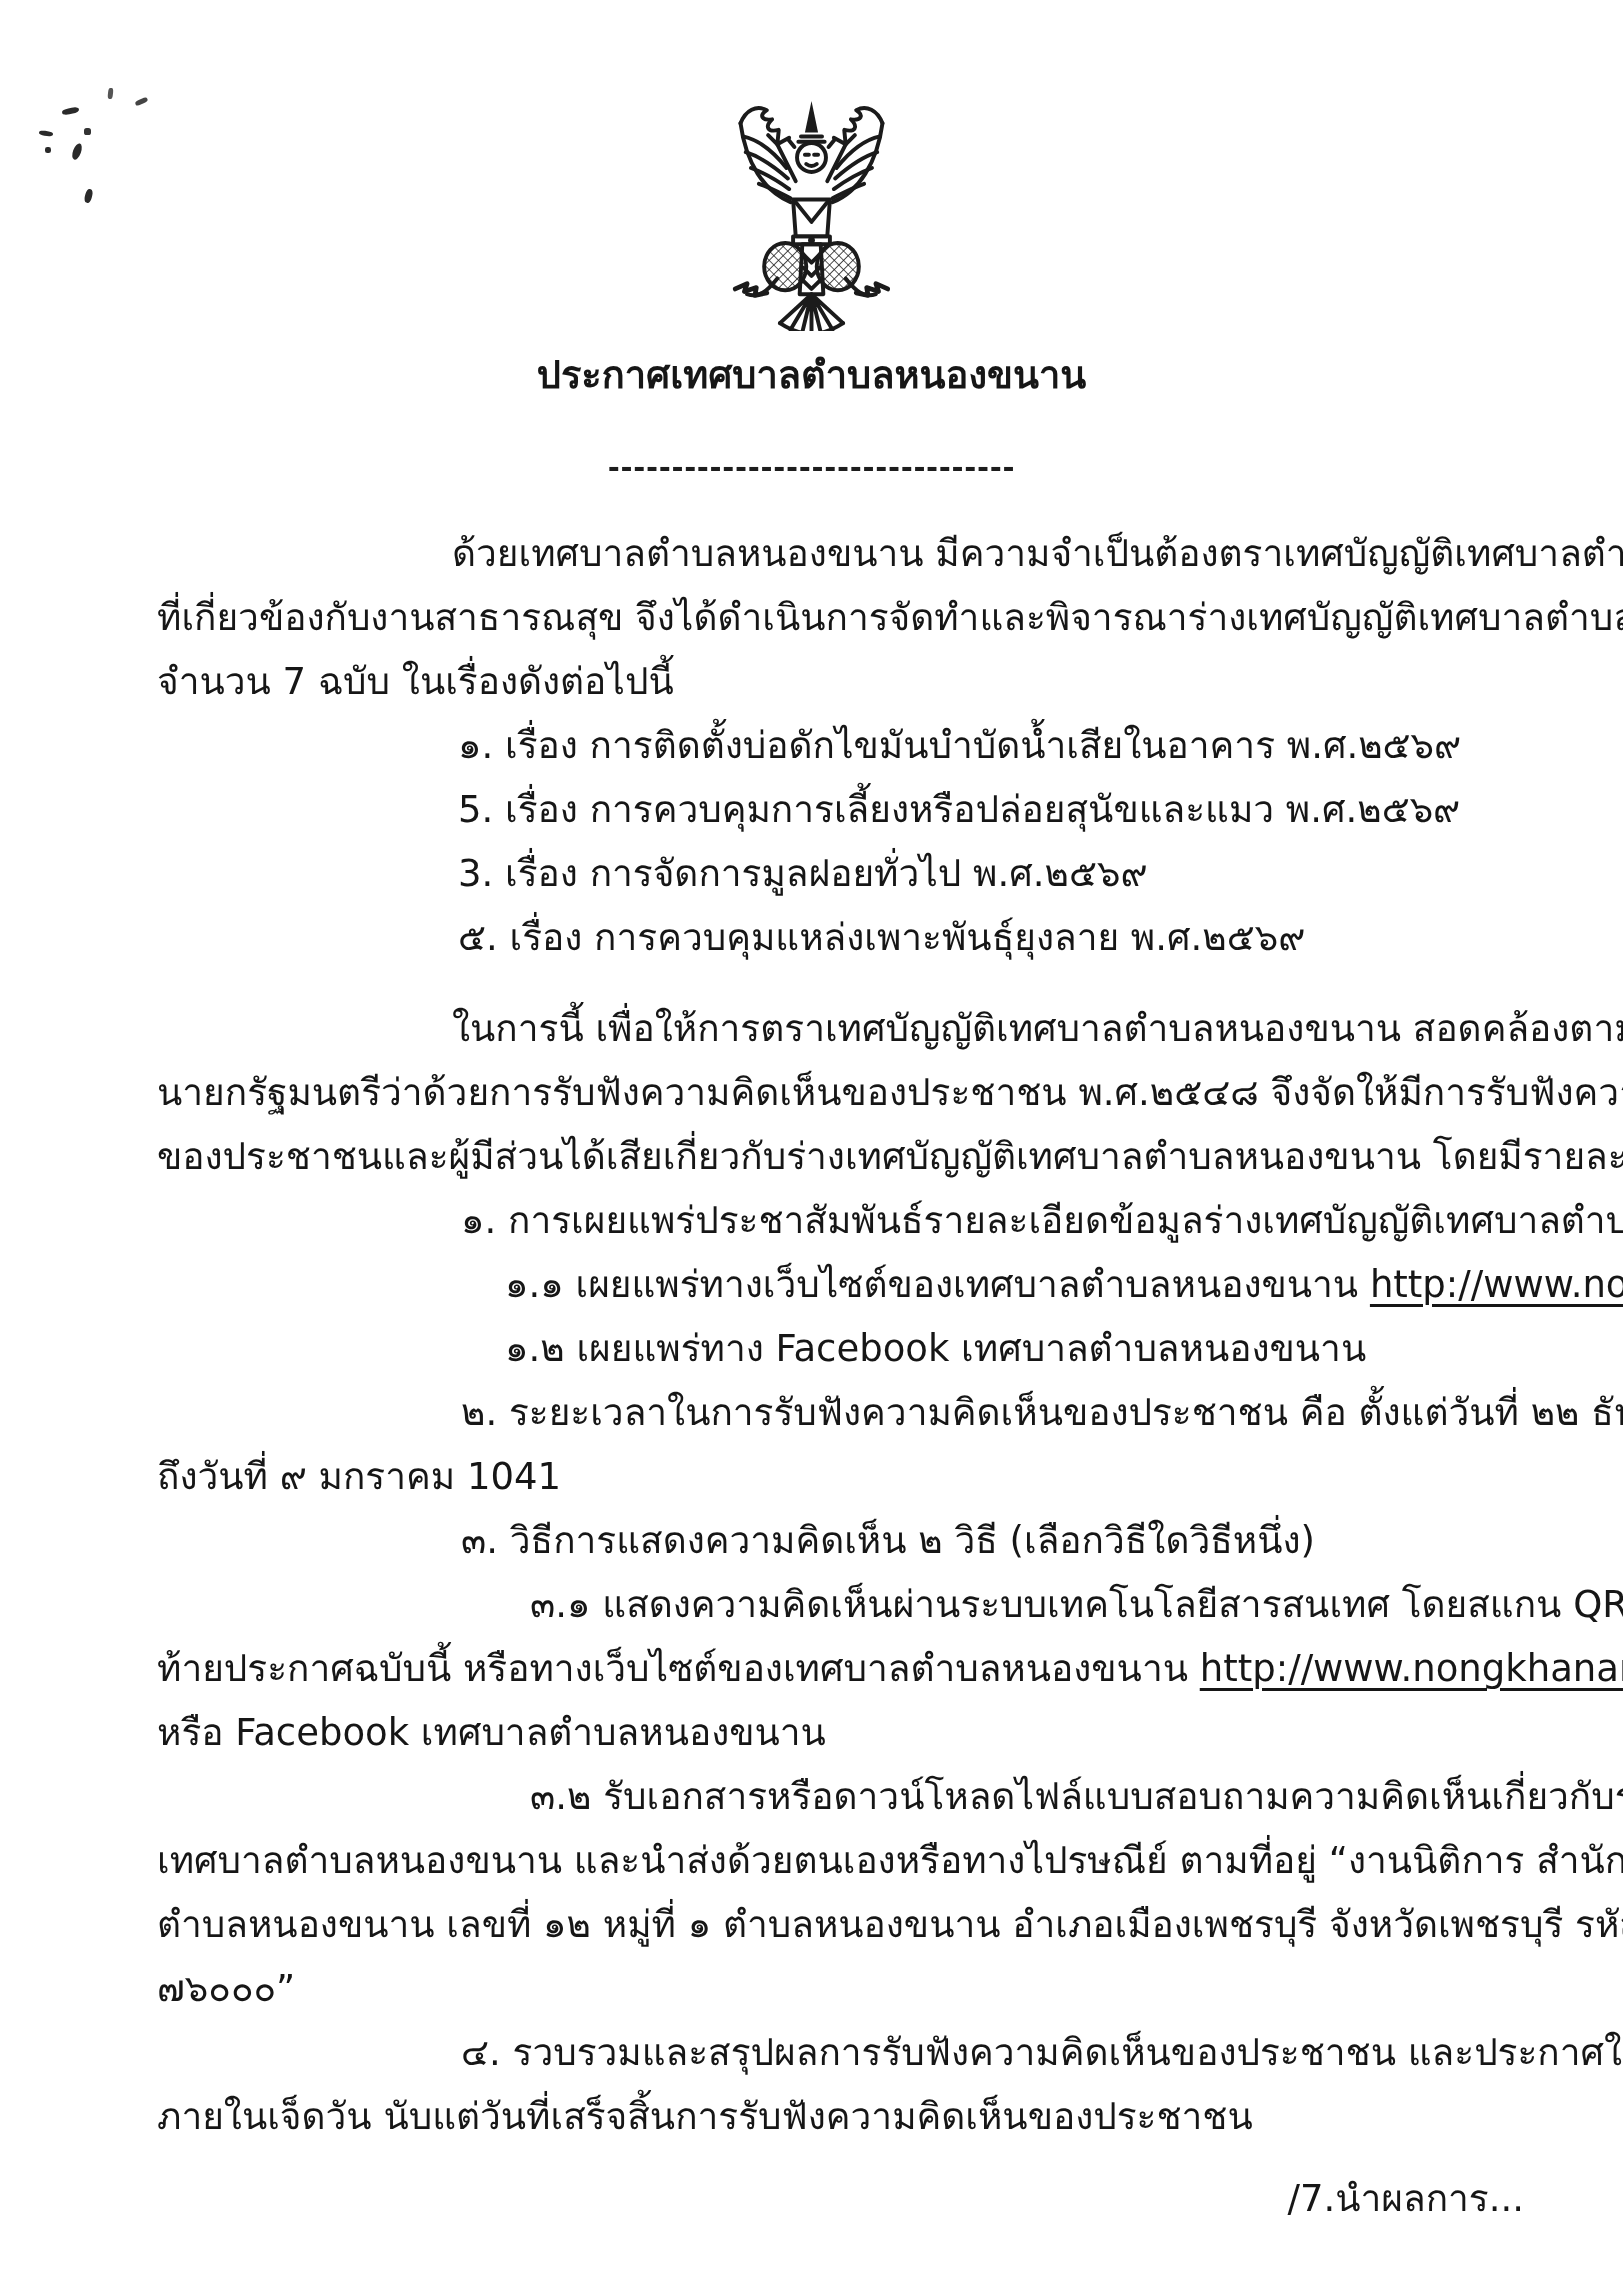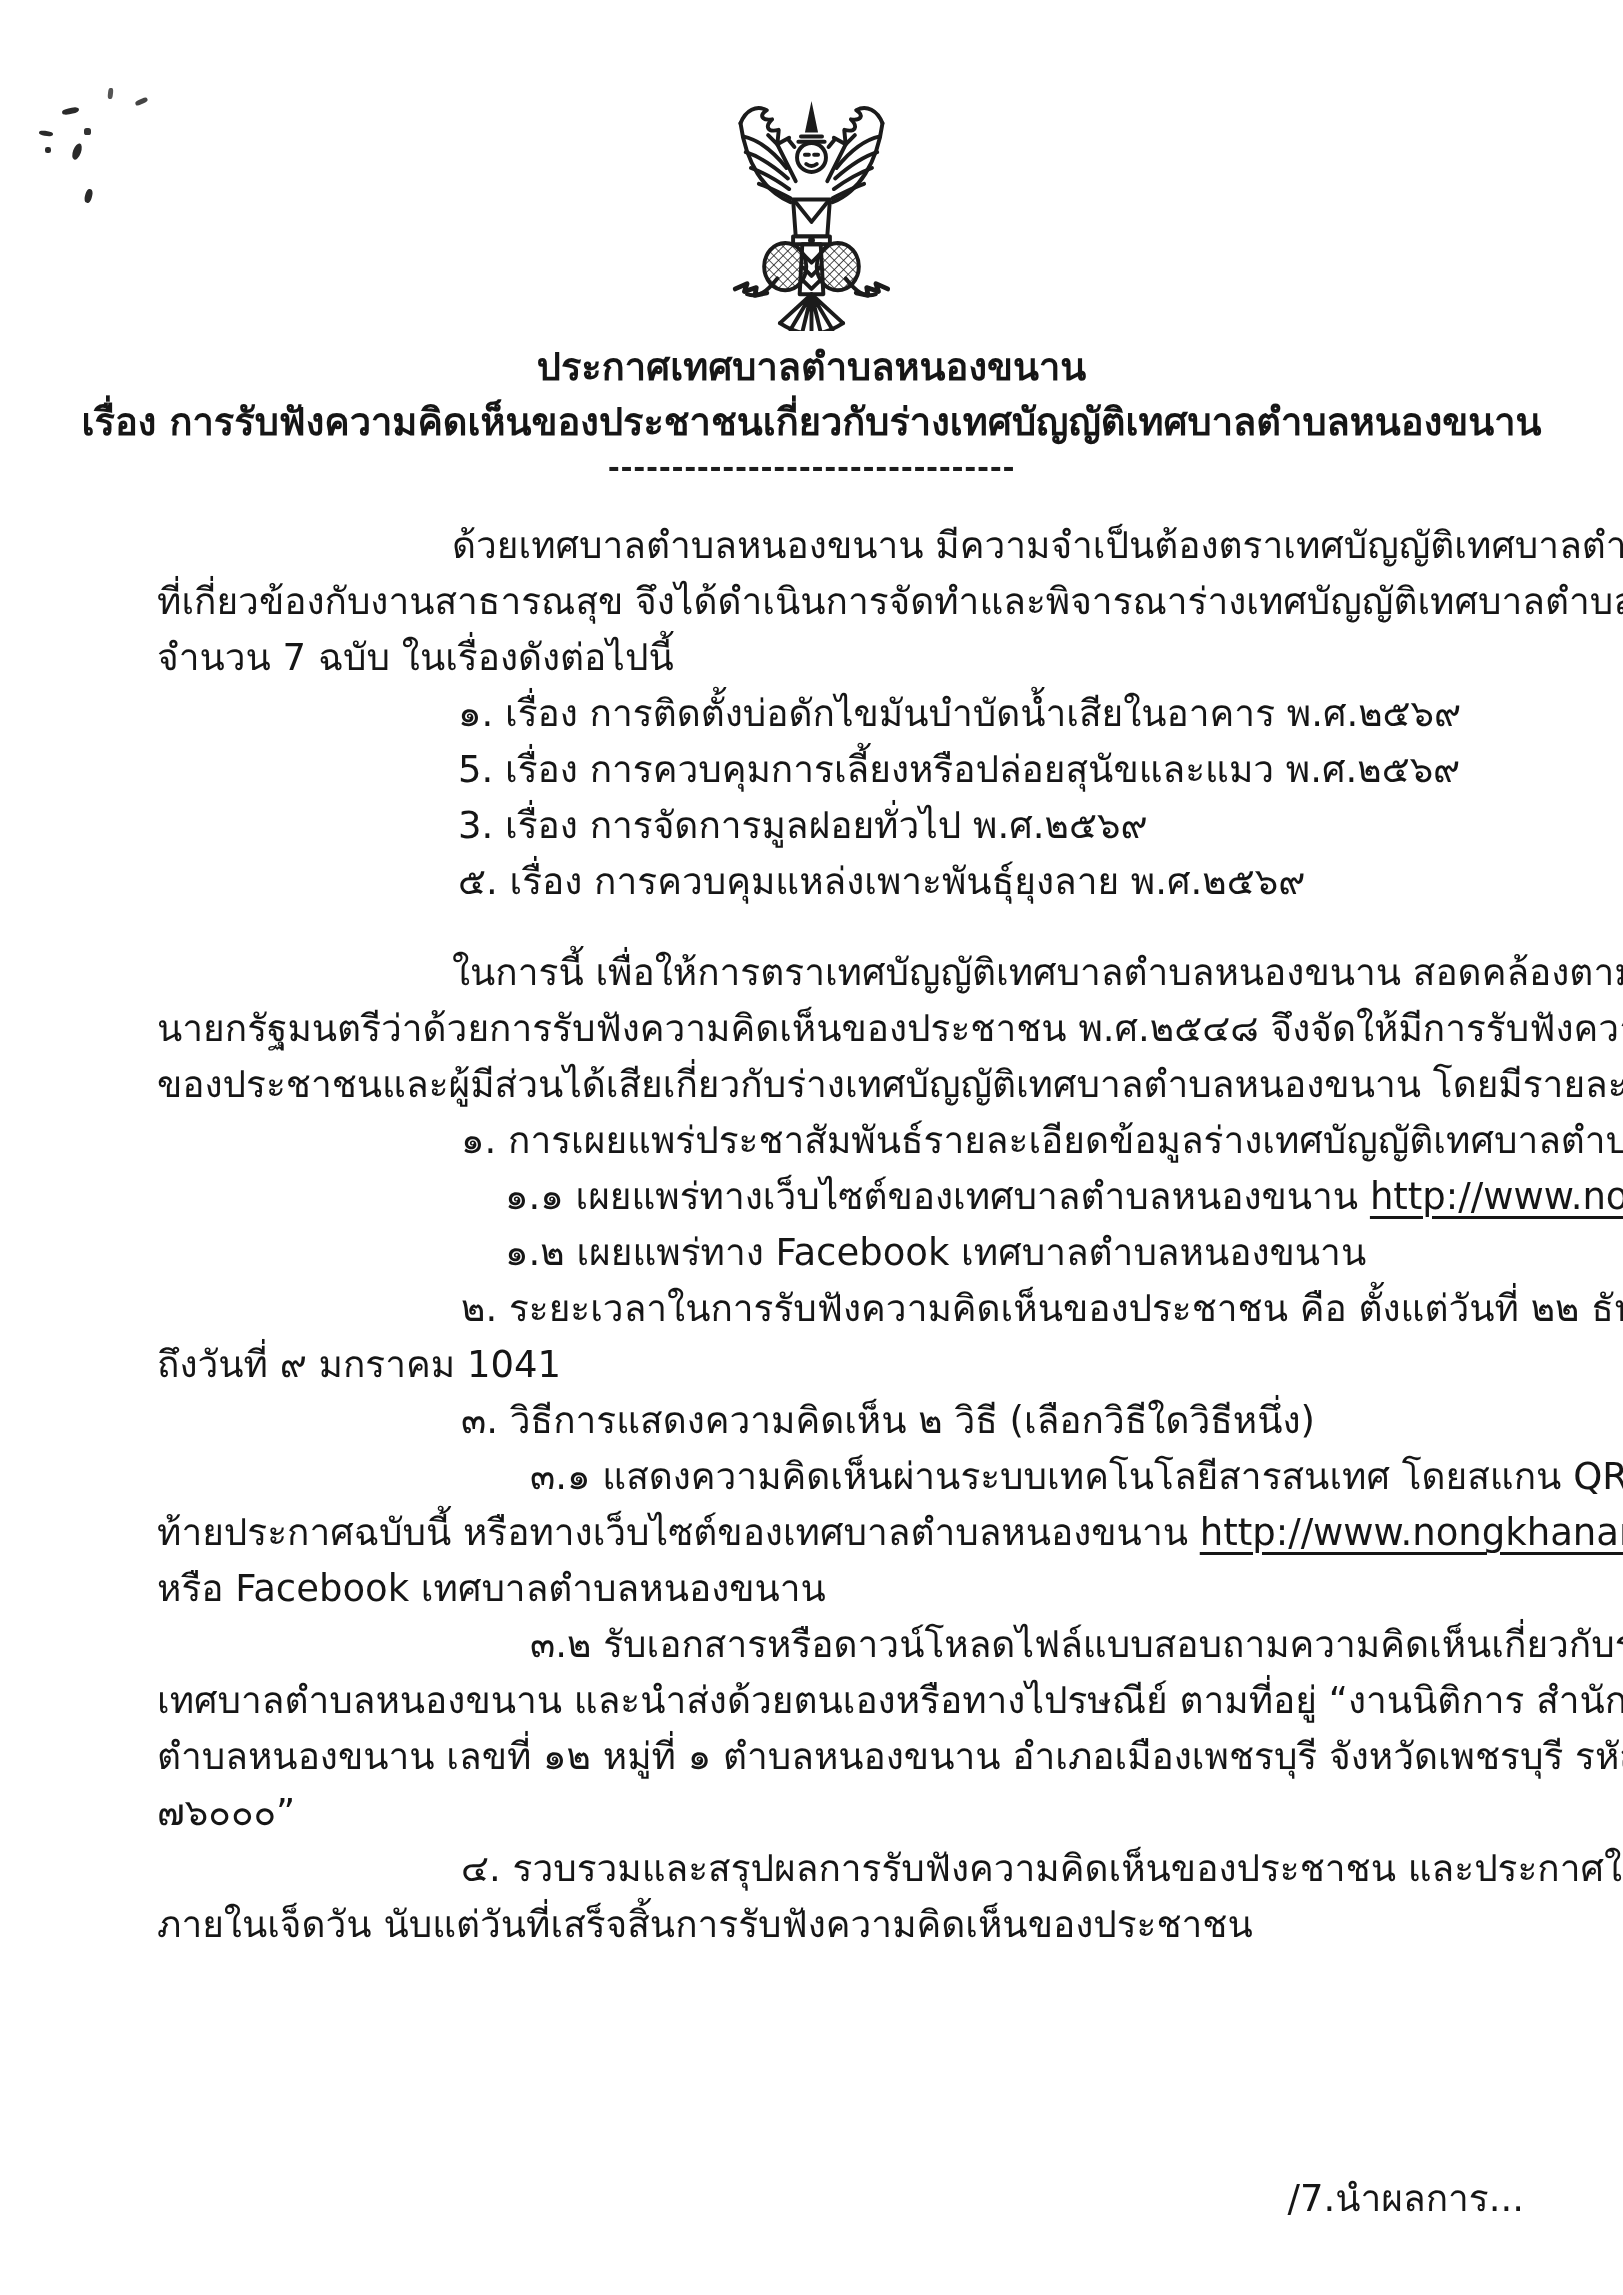--- a/index.html
+++ b/index.html
@@ -29,21 +29,21 @@
     text-align:center;font-weight:700;font-size:38px;line-height:55px;
   }
   .divider{
     position:absolute;left:0;top:450px;width:100%;
     text-align:center;font-size:29px;letter-spacing:0.7px;font-weight:700;color:#1d1d1d;
   }
   .bodytext{
     position:absolute;left:157px;top:518px;width:1382px;
     font-size:37px;line-height:56px;
   }
-  .line{white-space:nowrap;}
+  .line{white-space:nowrap;margin-top:8px;}
   .indent{text-indent:295px;}
   .lvl1{margin-left:301px;}
   .lvl1b{margin-left:304px;}
   .lvl2{margin-left:348px;}
   .lvl3{margin-left:373px;}
   .gap{margin-top:35px;}
   .link{color:#161616;text-decoration:underline;text-underline-offset:6.5px;text-decoration-thickness:2.6px;}
   .footer-note{
     position:absolute;right:99px;top:2168px;
     font-size:37px;
@@ -104,21 +104,20 @@
       <path d="M57,112 L71,112 L73,150 L55,150 Z"></path>
       <path d="M58,120 l6,6 l6,-6 M58,130 l6,6 l6,-6 M58,140 l6,6 l6,-6"></path>
 
       <path d="M64,150 L40,172 M64,150 L48,177 M64,150 L57,179 M64,150 L64,180 M64,150 L71,179 M64,150 L80,177 M64,150 L88,172"></path>
       <path d="M40,172 q12,8 24,8 q12,0 24,-8"></path>
     </svg>
   </div>
 
   <div class="titleblock">
     <div class="line">ประกาศเทศบาลตำบลหนองขนาน</div>
-    <div class="line">เรื่อง การรับฟังความคิดเห็นของประชาชนเกี่ยวกับร่างเทศบัญญัติเทศบาลตำบลหนองขนาน</div>
   </div>
 
   <div class="divider">--------------------------------</div>
 
   <div class="bodytext">
     <div class="line indent">ด้วยเทศบาลตำบลหนองขนาน มีความจำเป็นต้องตราเทศบัญญัติเทศบาลตำบลหนองขนาน</div>
     <div class="line">ที่เกี่ยวข้องกับงานสาธารณสุข จึงได้ดำเนินการจัดทำและพิจารณาร่างเทศบัญญัติเทศบาลตำบลหนองขนาน</div>
     <div class="line">จำนวน 7 ฉบับ ในเรื่องดังต่อไปนี้</div>
 
     <div class="line lvl1">๑. เรื่อง การติดตั้งบ่อดักไขมันบำบัดน้ำเสียในอาคาร พ.ศ.๒๕๖๙</div>

